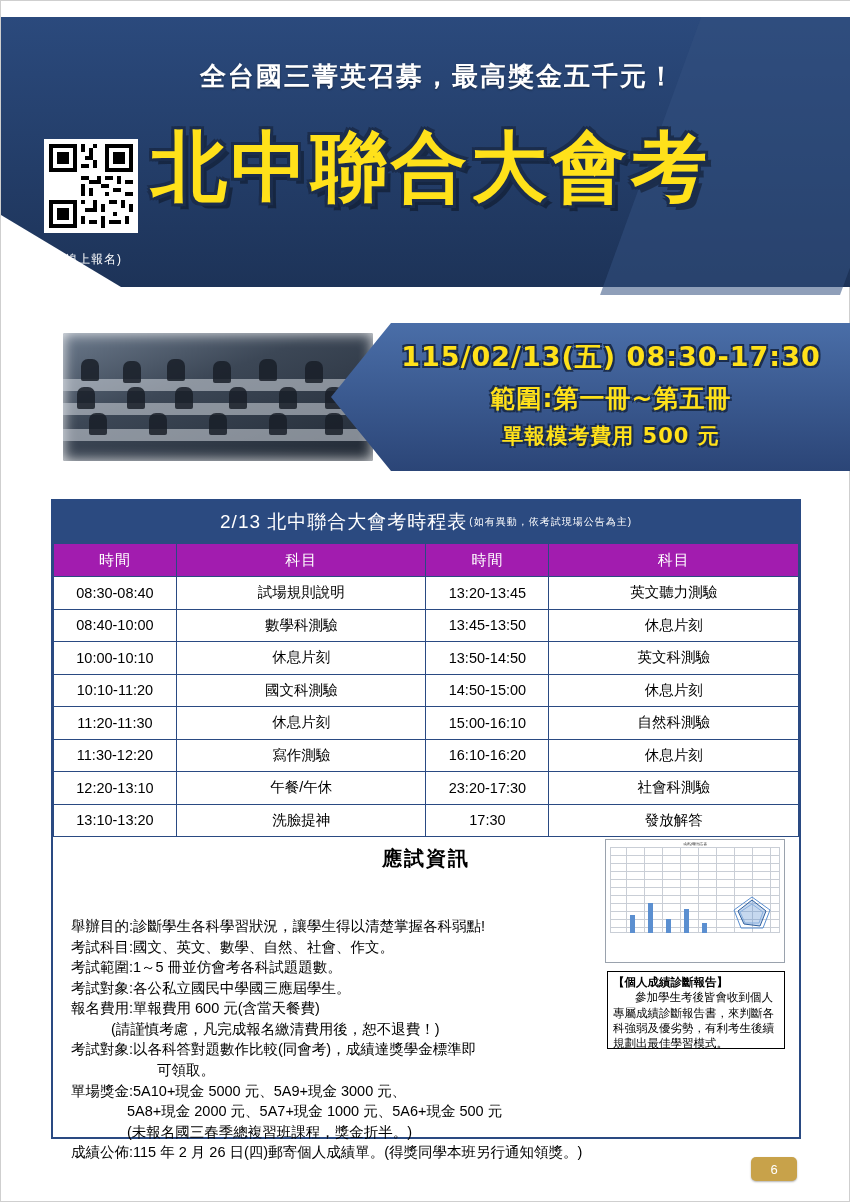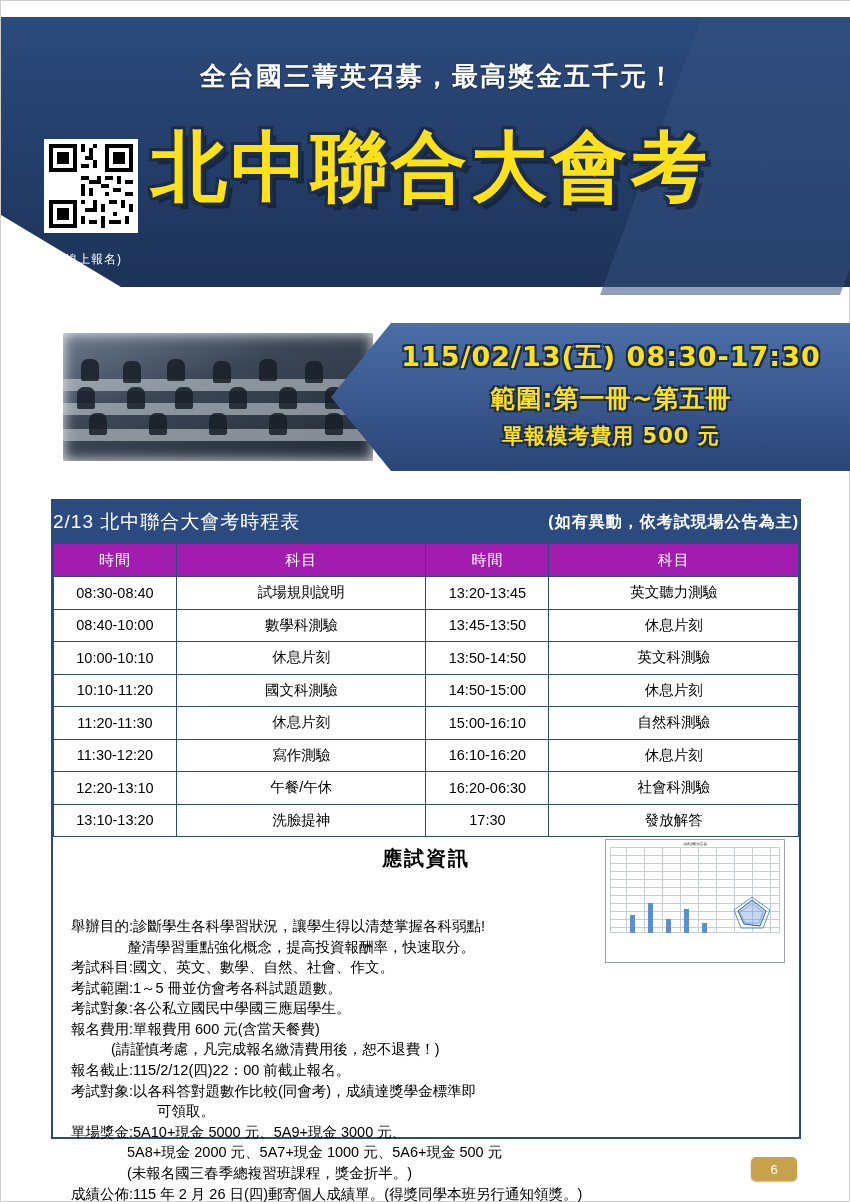--- a/index.html
+++ b/index.html
@@ -105,24 +105,24 @@
   .arrow-l2{font-size:25px;margin-top:7px;letter-spacing:1px;}
   .arrow-l3{font-size:21px;margin-top:7px;letter-spacing:1px;}
 
   
   .card{
     position:absolute;left:50px;top:498px;width:750px;height:640px;
     border:2px solid #2a4a82;box-sizing:border-box;background:#fff;
   }
   .sched-title{
     height:42px;background:#2b4a80;color:#fff;
-    display:flex;align-items:center;justify-content:space-between;
+    display:flex;align-items:center;justify-content:center;
     font-size:19px;letter-spacing:1px;
   }
-  .sched-title .sub{font-size:16px;margin-left:2px;font-weight:bold;}
+  .sched-title .sub{font-size:10px;margin-left:2px;font-weight:normal;}
 
   table.sched{
     width:100%;border-collapse:collapse;table-layout:fixed;
   }
   table.sched th{
     background:#a21caf;color:#fff;font-size:15px;font-weight:normal;
     height:30px;border:1px solid #2a4a82;letter-spacing:1px;
   }
   table.sched td{
     height:29.5px;border:1px solid #2a4a82;font-size:14.5px;text-align:center;
@@ -332,21 +332,21 @@
         </tr>
         <tr>
           <td>11:30-12:20</td>
           <td>寫作測驗</td>
           <td>16:10-16:20</td>
           <td>休息片刻</td>
         </tr>
         <tr>
           <td>12:20-13:10</td>
           <td>午餐/午休</td>
-          <td>16:20-06:30</td>
+          <td>23:20-17:30</td>
           <td>社會科測驗</td>
         </tr>
         <tr>
           <td>13:10-13:20</td>
           <td>洗臉提神</td>
           <td>17:30</td>
           <td>發放解答</td>
         </tr>
       </tbody>
     </table>
@@ -386,30 +386,32 @@
           <div class="bar" style="left:74px;height:24px"></div>
           <div class="bar" style="left:92px;height:10px"></div>
           <svg class="penta" viewBox="0 0 40 34">
             <polygon points="20,2 38,15 31,33 9,33 2,15" fill="none" stroke="#5b8fd0" stroke-width="1"></polygon>
             <polygon points="20,9 31,17 27,28 13,28 8,17" fill="none" stroke="#9fc0e6" stroke-width="1"></polygon>
             <polygon points="20,5 34,16 28,31 12,29 6,16" fill="rgba(91,143,208,.35)" stroke="#2e5f9e" stroke-width="1"></polygon>
           </svg>
         </div>
       </div>
 
+      <div class="diag-box">
+        <div class="t">【個人成績診斷報告】</div>
+        <div class="b">參加學生考後皆會收到個人專屬成績診斷報告書，來判斷各科強弱及優劣勢，有利考生後續規劃出最佳學習模式。</div>
+      </div>
 
       <div class="info-body">
         <div class="ln">舉辦目的:診斷學生各科學習狀況，讓學生得以清楚掌握各科弱點!</div>
-        <div class="ln indent1">釐清學習重點強化概念，提高投資報酬率，快速取分。</div>
         <div class="ln">考試科目:國文、英文、數學、自然、社會、作文。</div>
         <div class="ln">考試範圍:1～5 冊並仿會考各科試題題數。</div>
         <div class="ln">考試對象:各公私立國民中學國三應屆學生。</div>
         <div class="ln">報名費用:單報費用 600 元(含當天餐費)</div>
         <div class="ln indent3">(請謹慎考慮，凡完成報名繳清費用後，恕不退費！)</div>
-        <div class="ln">報名截止:115/2/12(四)22：00 前截止報名。</div>
         <div class="ln">考試對象:以各科答對題數作比較(同會考)，成績達獎學金標準即</div>
         <div class="ln indent2">可領取。</div>
         <div class="ln">單場獎金:5A10+現金 5000 元、5A9+現金 3000 元、</div>
         <div class="ln indent1">5A8+現金 2000 元、5A7+現金 1000 元、5A6+現金 500 元</div>
         <div class="ln indent1">(未報名國三春季總複習班課程，獎金折半。)</div>
         <div class="ln">成績公佈:115 年 2 月 26 日(四)郵寄個人成績單。(得獎同學本班另行通知領獎。)</div>
       </div>
     </div>
   </div>
 

